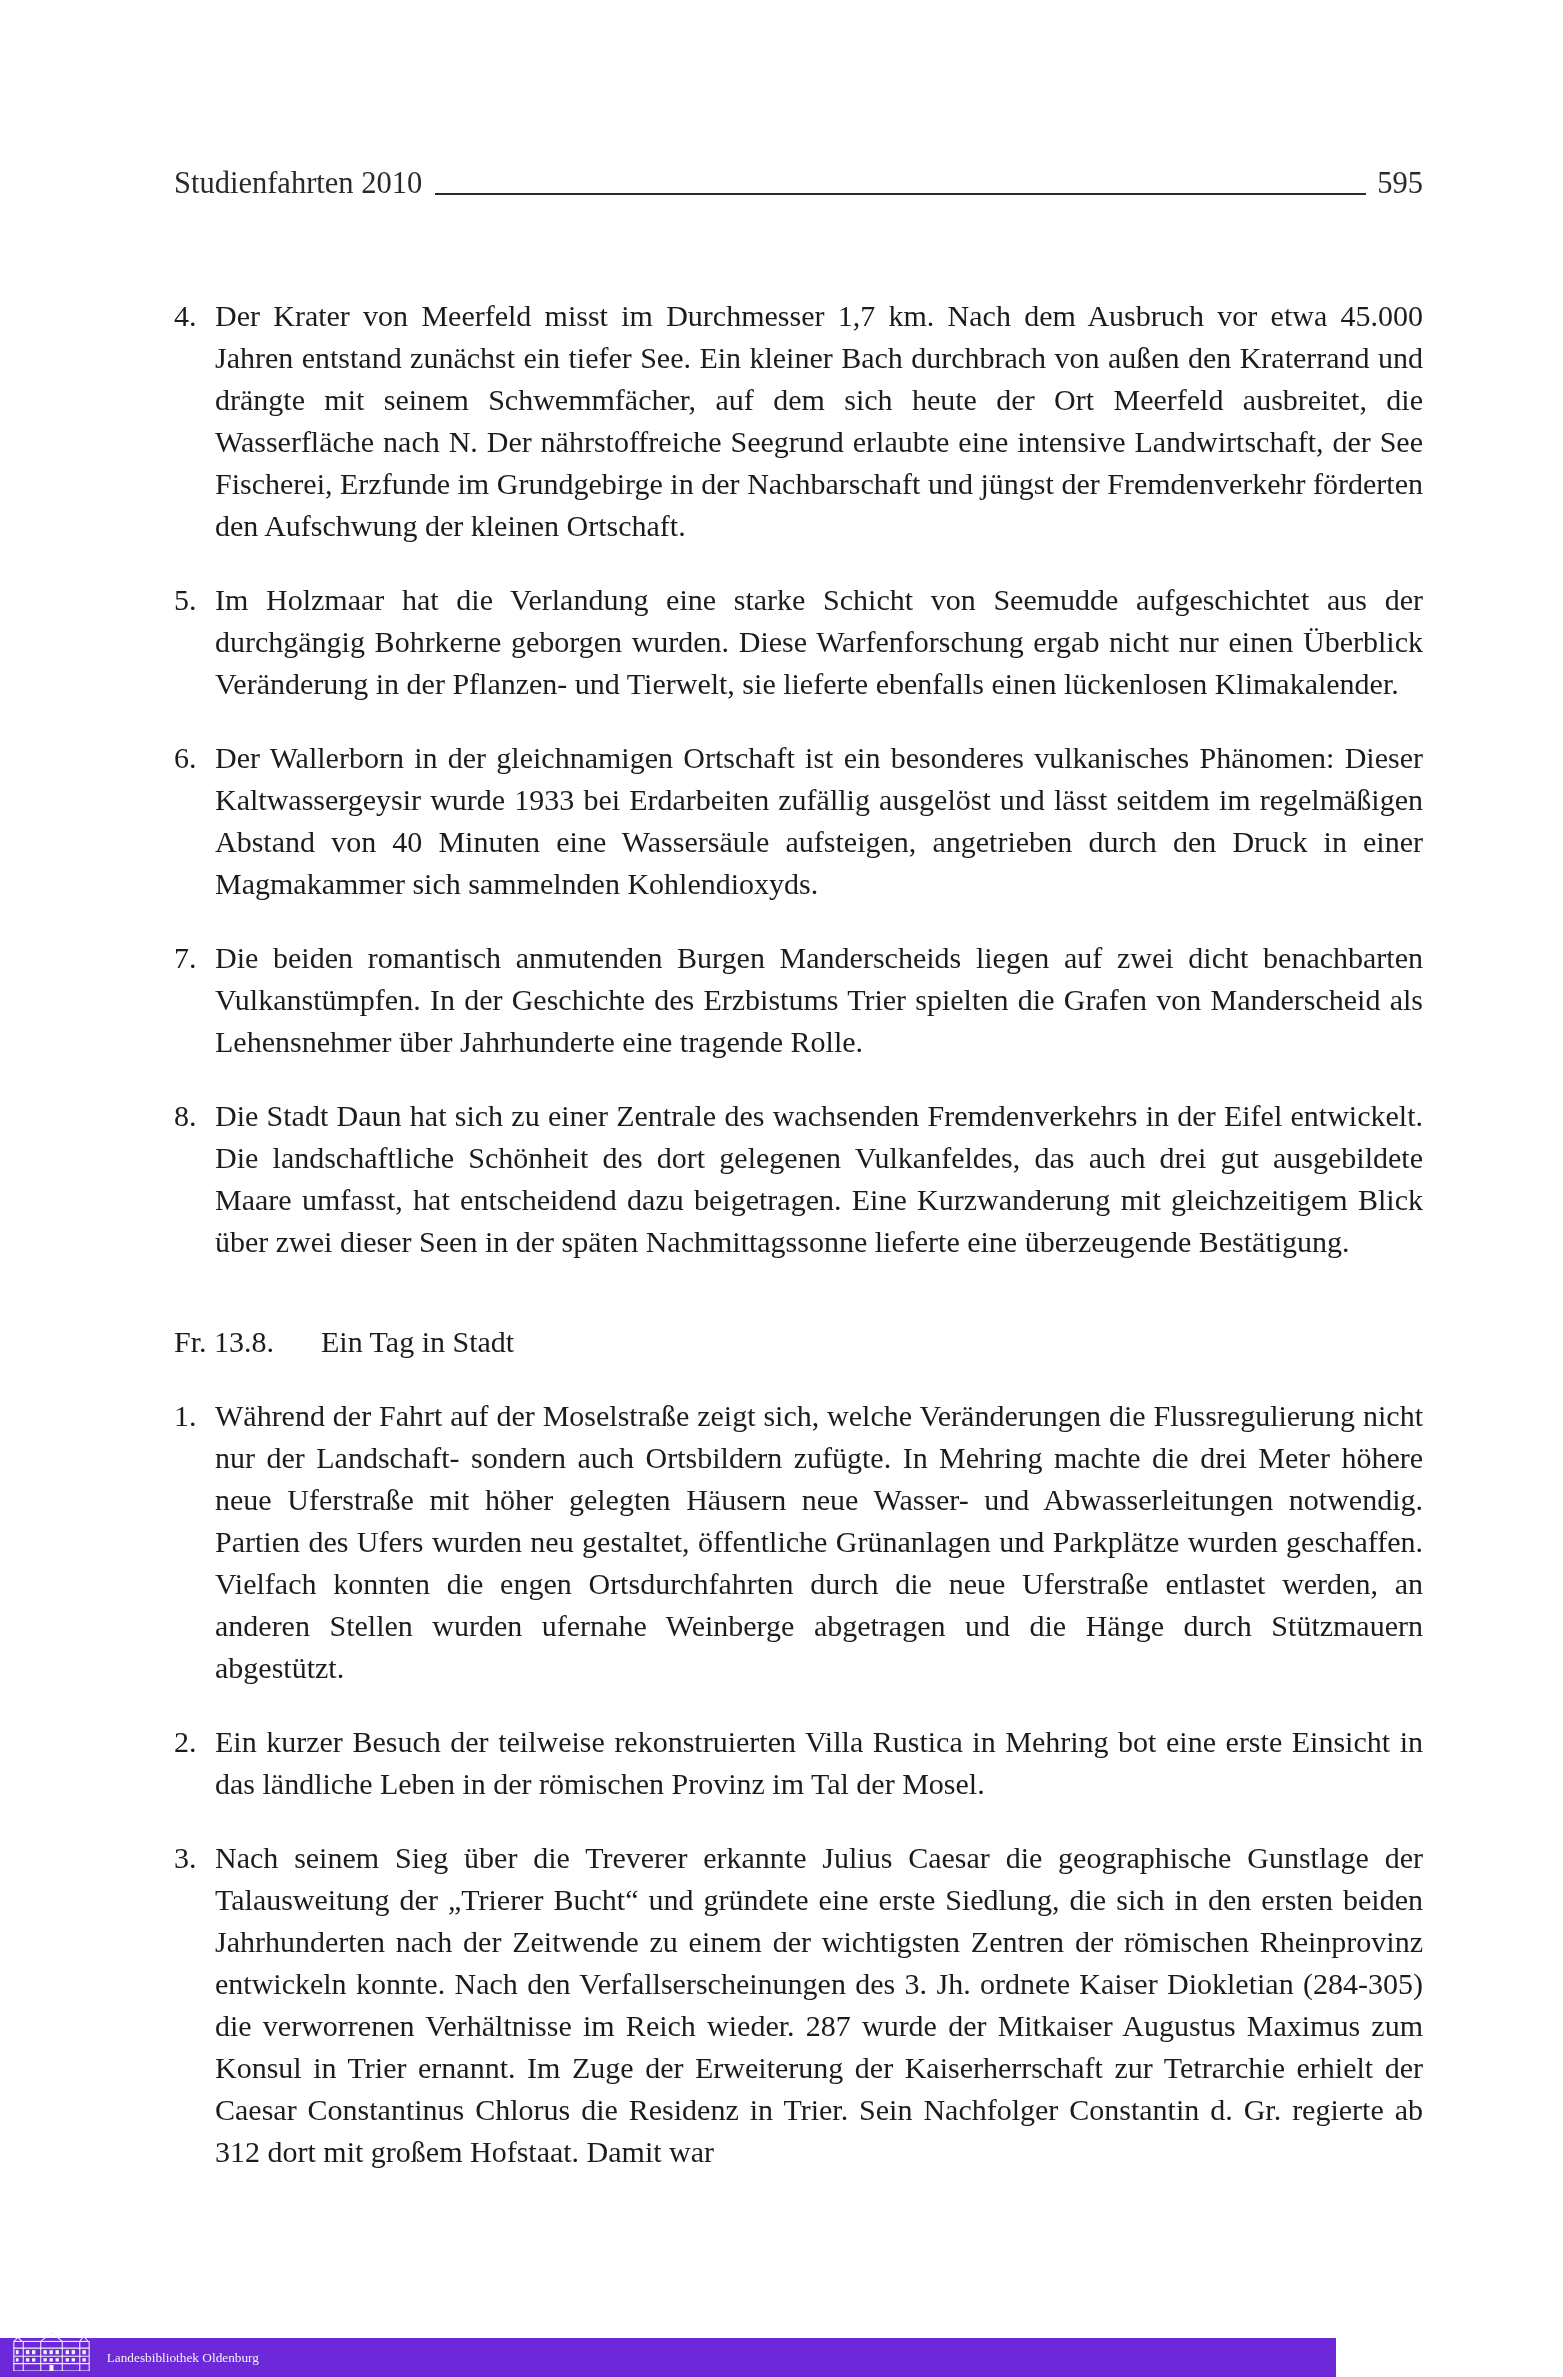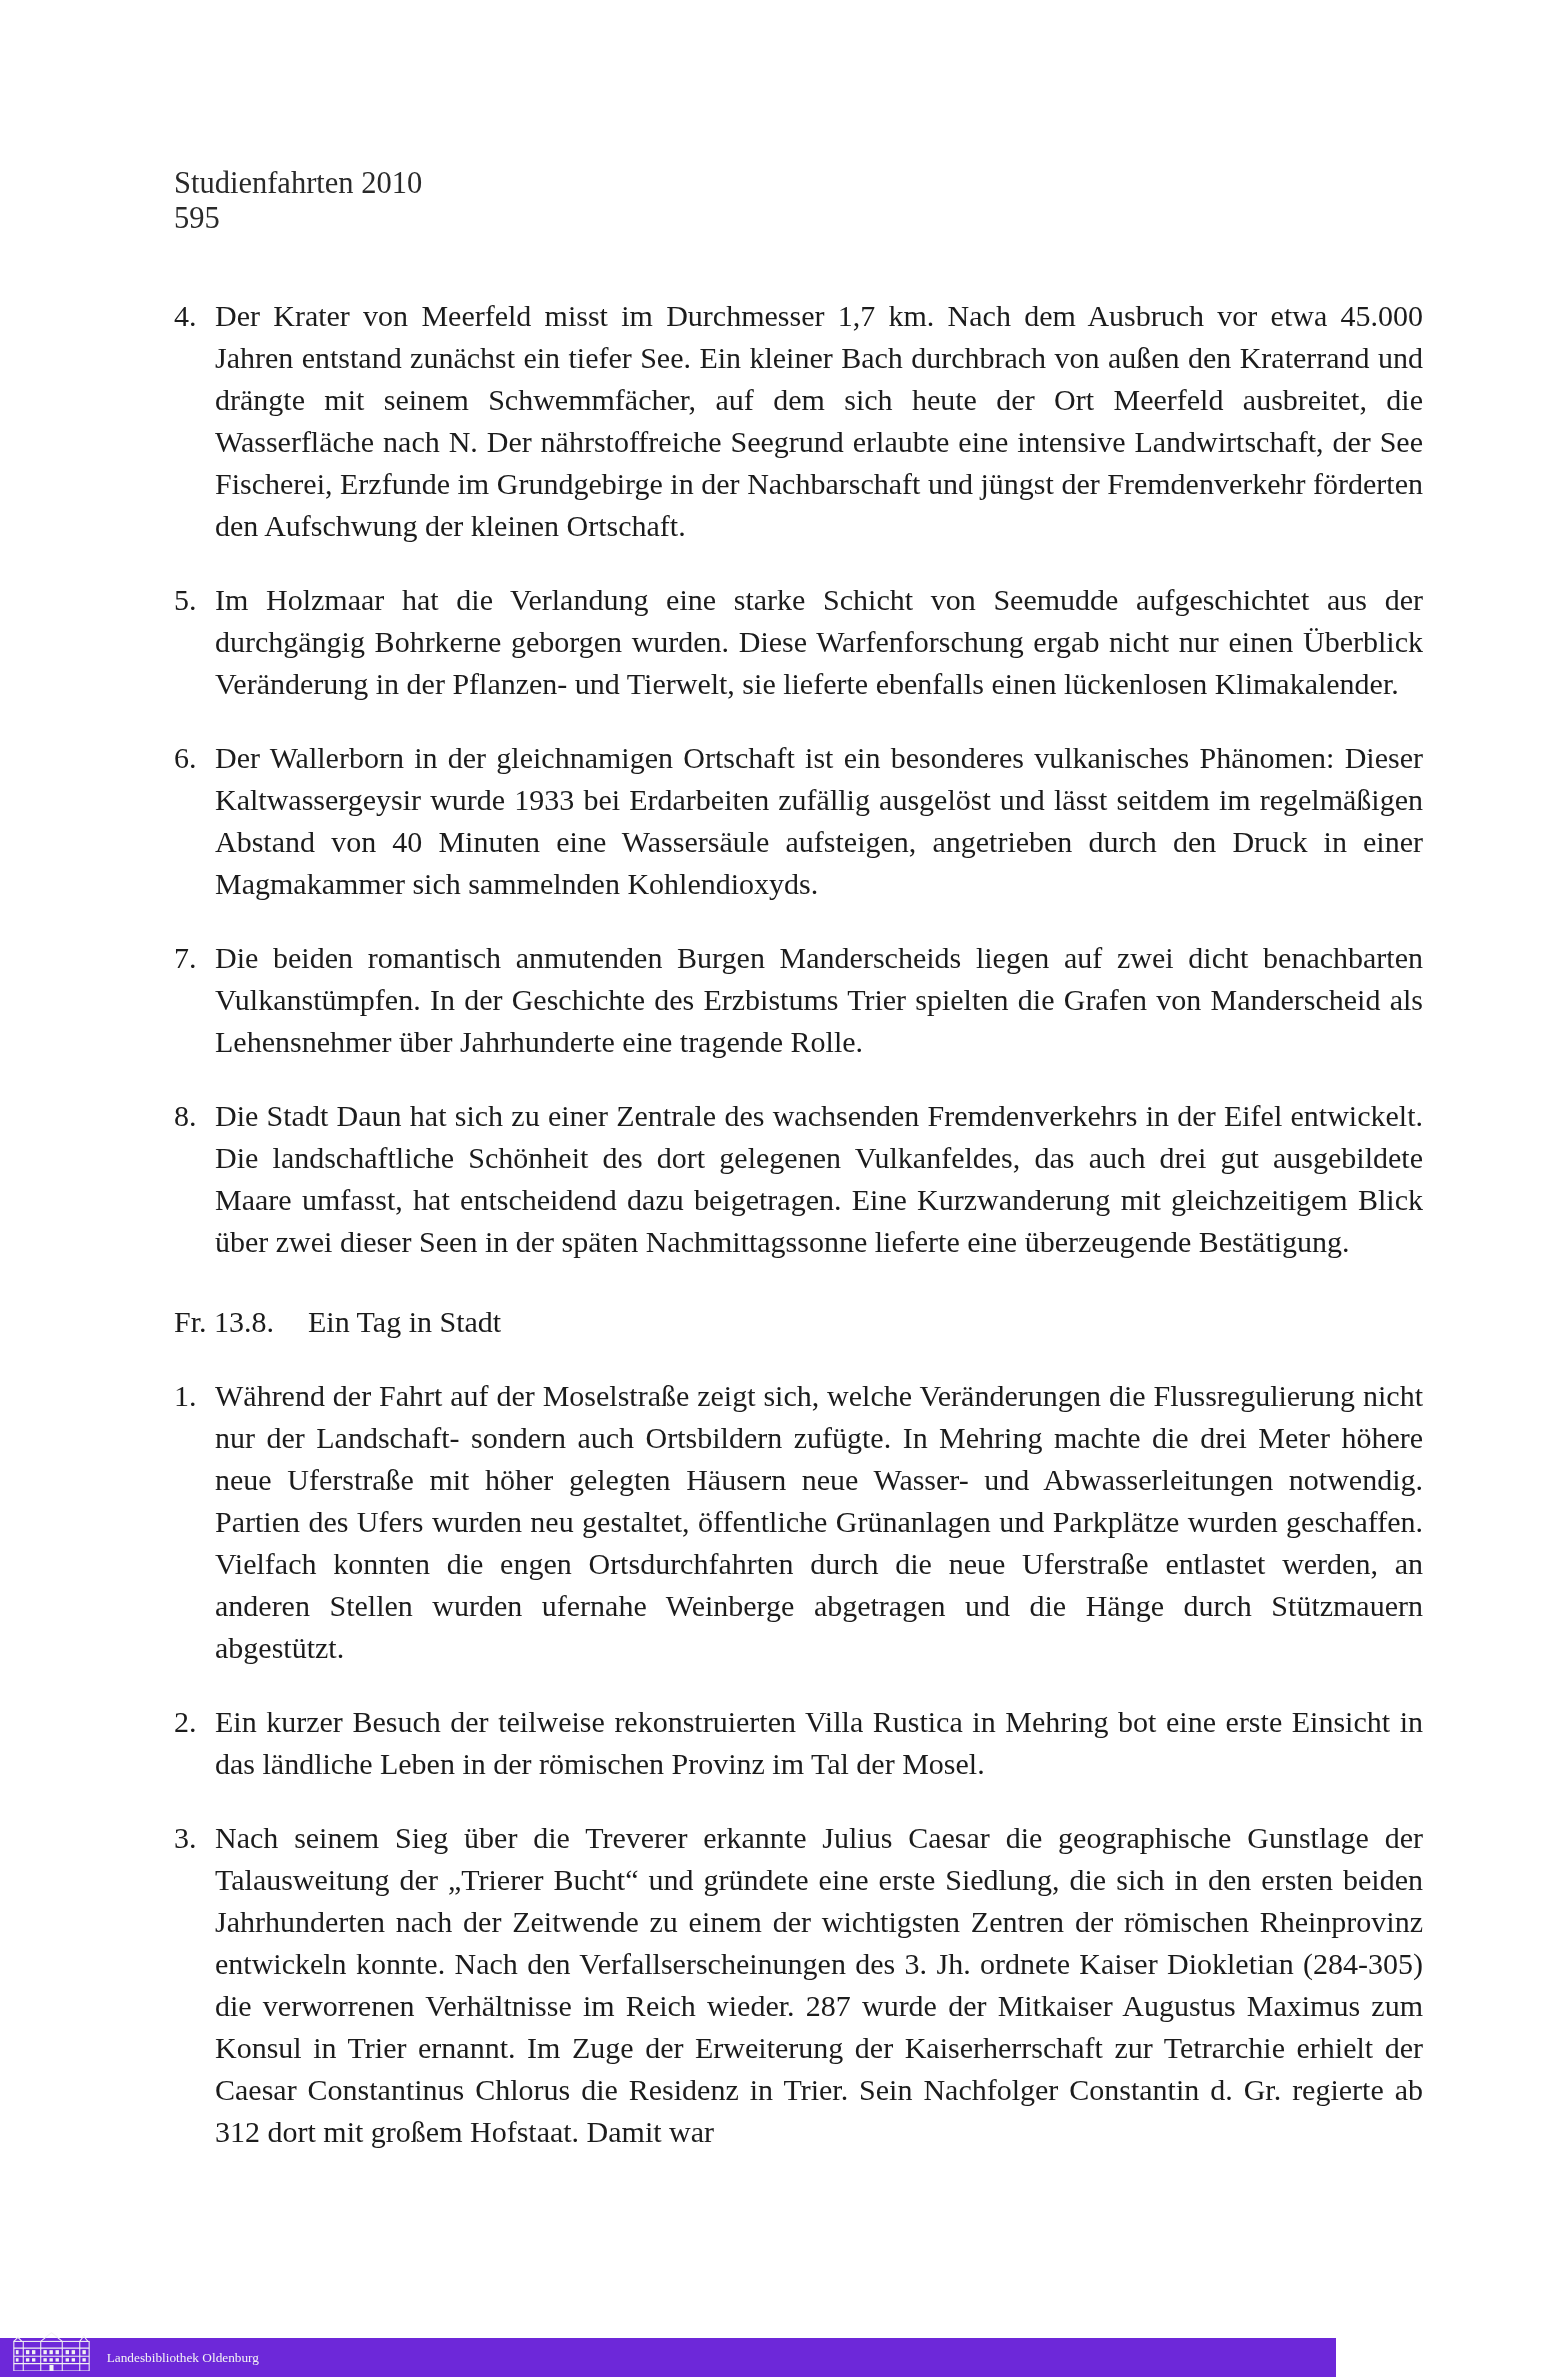--- a/index.html
+++ b/index.html
@@ -18,21 +18,20 @@
   .page-header {
     position: absolute;
     left: 174px;
     top: 166px;
     width: 1249px;
     height: 47px;
     display: flex;
     align-items: baseline;
     font-size: 30.5px;
     color: #2a2a2a;
-    flex-direction: column;
   }
   .page-header .running-title {
     white-space: nowrap;
   }
   .page-header .rule {
     flex: 1;
     height: 1.6px;
     background: #2a2a2a;
     margin: 0 11px 0 12.5px;
     align-self: center;
@@ -60,23 +59,23 @@
     position: absolute;
     left: 0;
     top: 0;
   }
   .item .text {
     display: block;
     text-align: justify;
     margin-top: 32px;
   }
   .section-heading {
-    margin-top: 38px;
+    margin-top: 58px;
     display: flex;
-    gap: 0;
+    gap: 13px;
   }
   .section-heading .sec-num {
     width: 134px;
     display: inline-block;
   }
   .footer-bar {
     position: absolute;
     left: 0;
     top: 2338px;
     width: 1336px;

